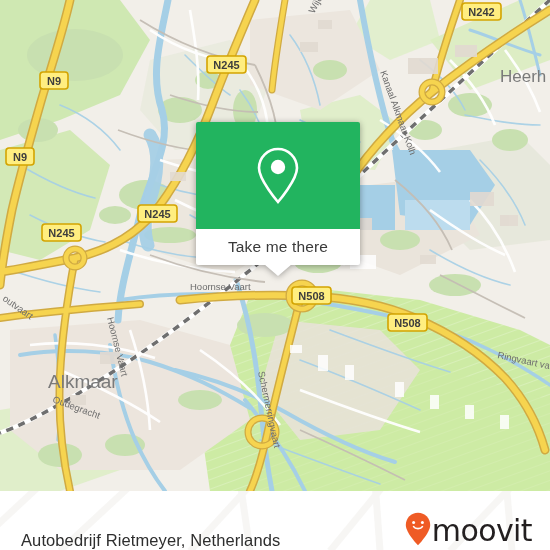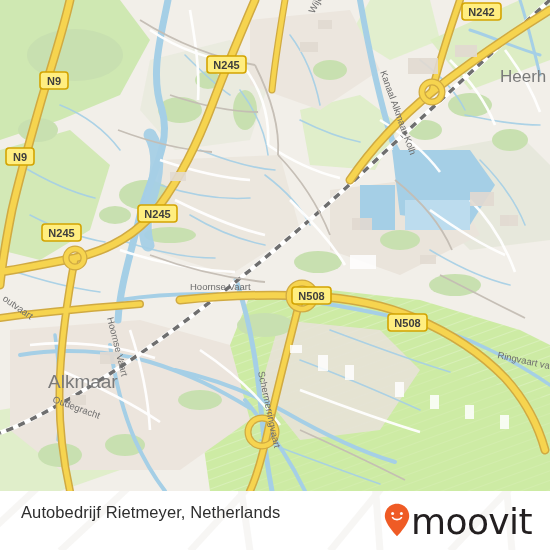--- a/index.html
+++ b/index.html
@@ -56,29 +56,29 @@
   }
 
   
   .footer{
     position:absolute;left:0;top:491px;width:550px;height:59px;
     background:#ffffff;overflow:hidden;
   }
   .footer-watermark{position:absolute;left:0;top:-70px;width:550px;height:130px;opacity:.5;}
   .footer-inner{
     position:relative;width:100%;height:100%;
-    display:flex;align-items:flex-start;justify-content:space-between;
+    display:flex;align-items:flex-end;justify-content:space-between;
     padding:12px 18px 0 21px;box-sizing:border-box;
   }
   .footer-title{
     font-size:16.5px;color:#2e2e2e;letter-spacing:.1px;white-space:nowrap;
   }
   .brand{display:flex;align-items:center;gap:1px;}
   .brand-word{
-    font-size:36px;color:#231f20;letter-spacing:-.6px;
+    font-size:30px;color:#231f20;letter-spacing:-.6px;
     font-family:"DejaVu Sans","Liberation Sans",sans-serif;
     font-weight:400;line-height:1;
   }
 </style>
 </head>
 <body>
 
 <div class="screen">
 
   <div class="map">
@@ -347,20 +347,34 @@
         </g>
         <g transform="translate(388,314)">
           <rect width="39" height="17" rx="3" fill="#ffee80" stroke="#d4a400" stroke-width="1.6"></rect>
           <text x="19.5" y="13" text-anchor="middle" font-size="11" font-weight="bold" fill="#3d3d3d" font-family="Liberation Sans, DejaVu Sans, sans-serif">N508</text>
         </g>
       </g>
     </svg>
 
   </div>
 
+  <div class="popup">
+    <div class="popup-green">
+      <span>
+        <svg width="46" height="60" viewBox="0 0 46 60" xmlns="http://www.w3.org/2000/svg">
+          <path d="M23 3 C12.5 3 4 11.5 4 22 C4 34 23 56 23 56 C23 56 42 34 42 22 C42 11.5 33.5 3 23 3 Z" fill="none" stroke="#ffffff" stroke-width="2.6"></path>
+          <circle cx="23" cy="21" r="7.2" fill="#ffffff"></circle>
+        </svg>
+      </span>
+    </div>
+    <div class="popup-white">
+      <span class="popup-label">Take me there</span>
+    </div>
+    <div class="popup-tail"></div>
+  </div>
 
   <div class="footer">
     <svg class="footer-watermark" viewBox="0 0 550 130" xmlns="http://www.w3.org/2000/svg">
       <g stroke="#f0eeeb" stroke-width="7" fill="none">
         <path d="M-20,120 L120,-10"></path>
         <path d="M60,130 L200,0"></path>
         <path d="M190,130 L300,10"></path>
         <path d="M330,130 L420,20"></path>
         <path d="M450,130 L545,30"></path>
         <path d="M230,-10 L250,130"></path>

